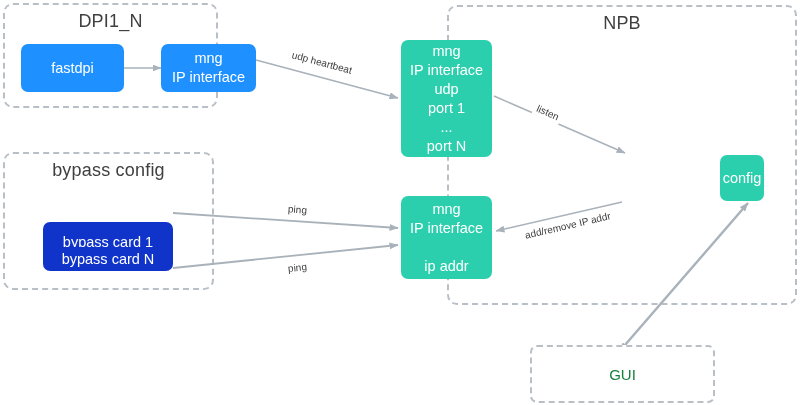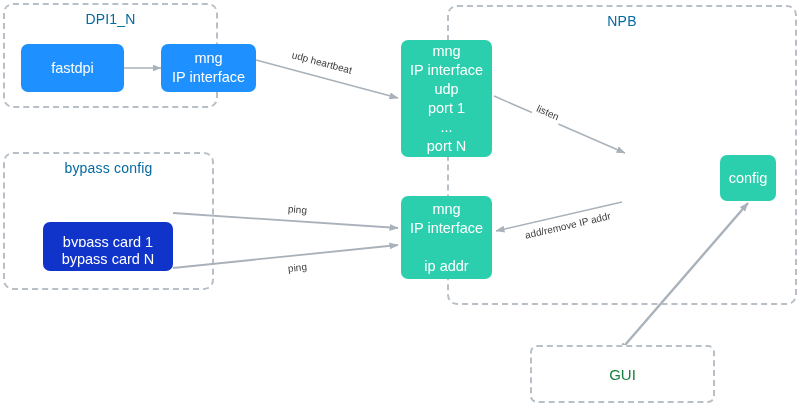--- a/index.html
+++ b/index.html
@@ -29,22 +29,22 @@
     background: #ffffff;
     border: 2px dashed #b8bfc6;
     border-radius: 10px;
   }
   .group-title {
     position: absolute;
     left: 0;
     right: 0;
     top: 6px;
     text-align: center;
-    font-size: 14px;
-    color: #0369a1;
+    font-size: 18px;
+    color: #404040;
     letter-spacing: 0.2px;
   }
   .node {
     position: absolute;
     box-sizing: border-box;
     border-radius: 7px;
     display: flex;
     flex-direction: column;
     align-items: center;
     justify-content: center;
@@ -131,21 +131,21 @@
 port 1
 ...
 port N</div>
 
   <div class="node teal" style="left:401px; top:196px; width:91px; height:83px;">mng
 IP interface
 
 ip addr</div>
 
 
-  <div class="node teal" style="left:720px; top:155px; width:56px; height:46px;">config</div>
+  <div class="node teal" style="left:720px; top:155px; width:44px; height:46px;">config</div>
 
   <div class="node plain" style="left:530px; top:345px; width:185px; height:58px;">GUI</div>
 
   <div class="edge-label" style="left:288px; top:56px; transform: rotate(15deg);">udp heartbeat</div>
 
   <div class="edge-label" style="left:533px; top:106px; transform: rotate(24deg);">listen</div>
 
   <div class="edge-label" style="left:285px; top:203px; transform: rotate(4deg);">ping</div>
 
   <div class="edge-label" style="left:285px; top:261px; transform: rotate(-6deg);">ping</div>

